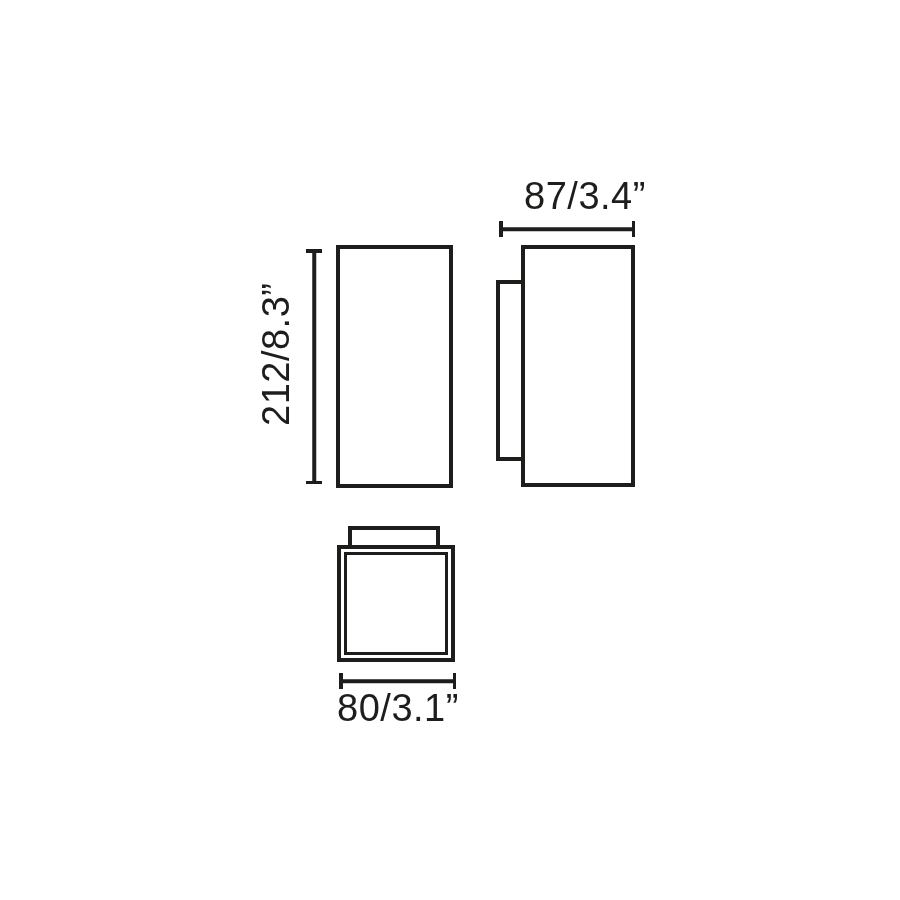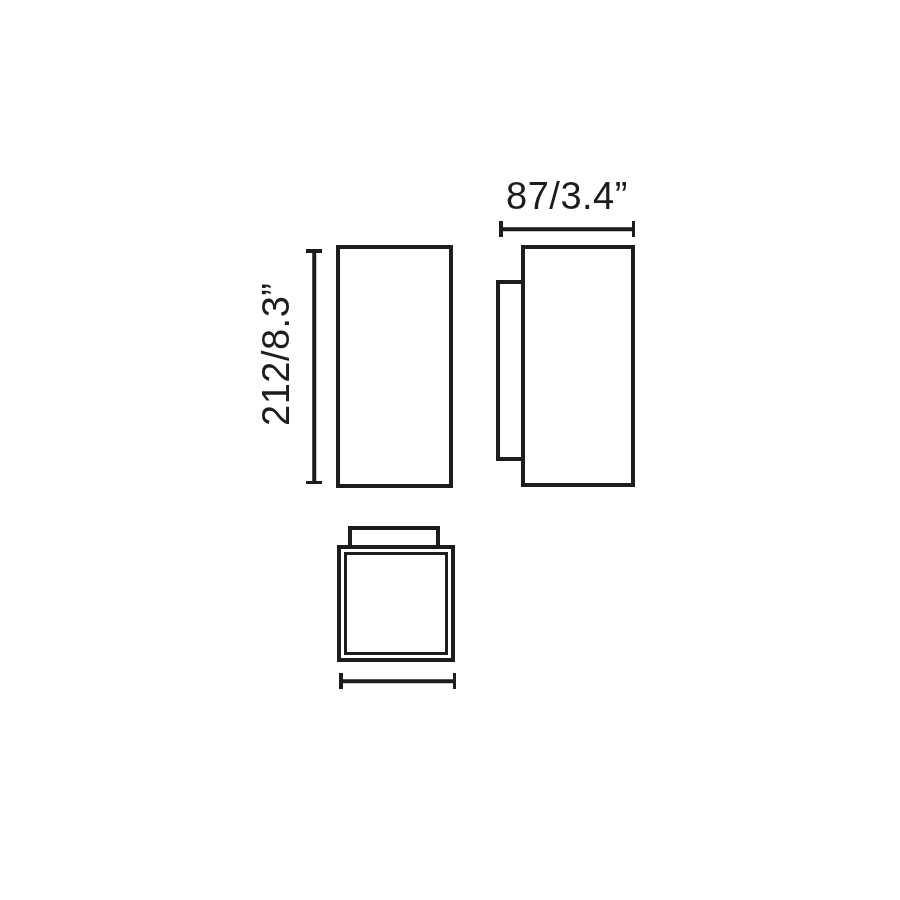--- a/index.html
+++ b/index.html
@@ -66,21 +66,21 @@
     line-height: 42px;
     text-align: center;
     white-space: nowrap;
     letter-spacing: 0.5px;
   }
   .label-height {
     left: 206px; top: 335px;
     width: 140px; height: 42px;
     transform: rotate(-90deg);
   }
-  .label-depth { left: 482px; top: 175px; width: 170px; height: 42px; }
+  .label-depth { left: 500px; top: 175px; width: 170px; height: 42px; }
   .label-width { left: 313px; top: 687px; width: 170px; height: 42px; }
 </style>
 </head>
 <body style="background: rgb(255, 255, 255);">
 
 <div class="canvas">
 
   <div class="fig front-rect"></div>
 
   <div class="dim dim-v dim-height">
@@ -103,14 +103,15 @@
   <div class="fig top-tab"></div>
   <div class="fig top-outer">
     <div class="top-inner"></div>
   </div>
 
   <div class="dim dim-h dim-width">
     <div class="stroke line"></div>
     <div class="stroke cap-left"></div>
     <div class="stroke cap-right"></div>
   </div>
+  <div class="dim-label label-width">80/3.1”</div>
 
 </div>
 
 </body></html>

